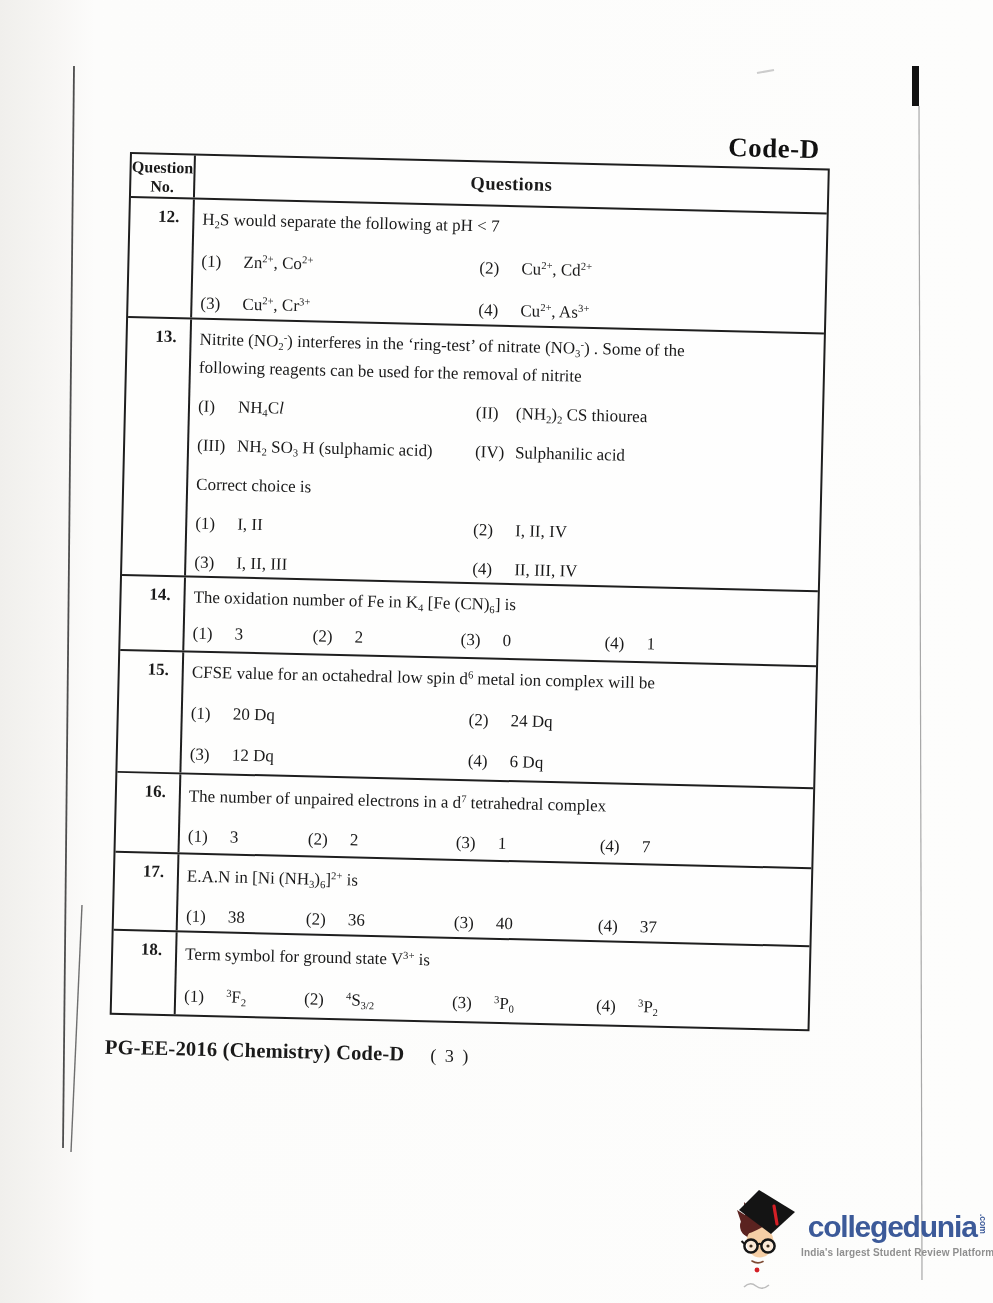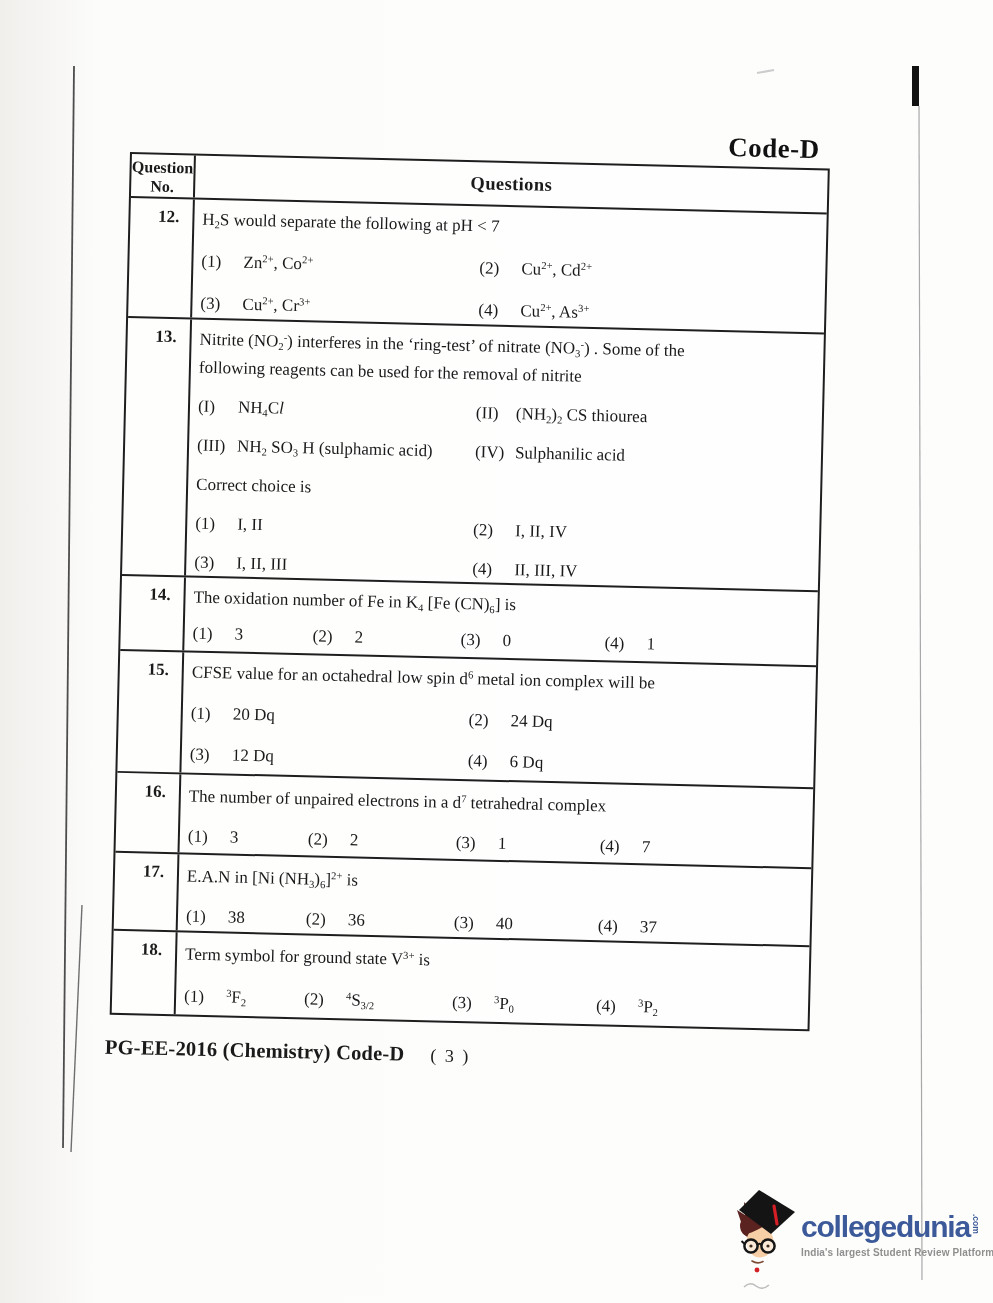--- a/index.html
+++ b/index.html
@@ -61,21 +61,21 @@
   sub,sup{font-size:0.62em;line-height:0;}
   sub{vertical-align:-0.32em;}
   sup{vertical-align:0.55em;}
   .pfoot{position:absolute;left:-4px;top:884px;white-space:nowrap;}
   .ftitle{font-weight:bold;font-size:20.5px;letter-spacing:0.2px;}
   .pnum{font-size:18px;margin-left:26px;letter-spacing:2px;}
   
   .logo{position:absolute;left:735px;top:1188px;display:flex;align-items:flex-start;}
   .mascot{width:62px;height:88px;flex:none;}
   .brandwrap{margin-left:4px;padding-top:24px;}
-  .brandline{display:flex;align-items:flex-start;}
+  .brandline{display:flex;align-items:flex-start;justify-content:center;}
   .brand{
     font-family:"Liberation Sans","DejaVu Sans",sans-serif;
     font-weight:bold;font-size:30px;line-height:1;letter-spacing:-1.2px;color:#3c5a99;
   }
   .dom{
     writing-mode:vertical-rl;font-family:"Liberation Sans",sans-serif;
     font-size:8.5px;font-weight:bold;color:#3c5a99;margin-left:1px;margin-top:2px;
   }
   .tag{
     font-family:"Liberation Sans","DejaVu Sans",sans-serif;

